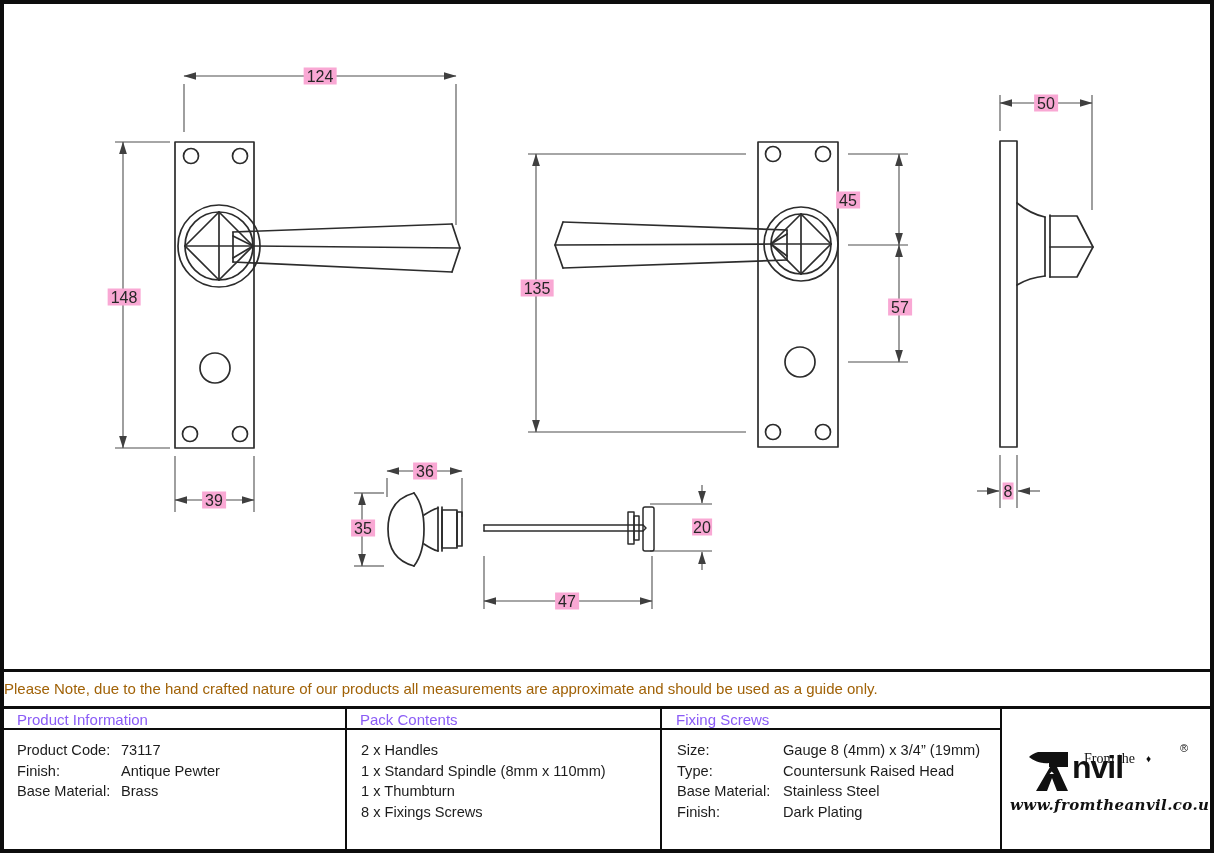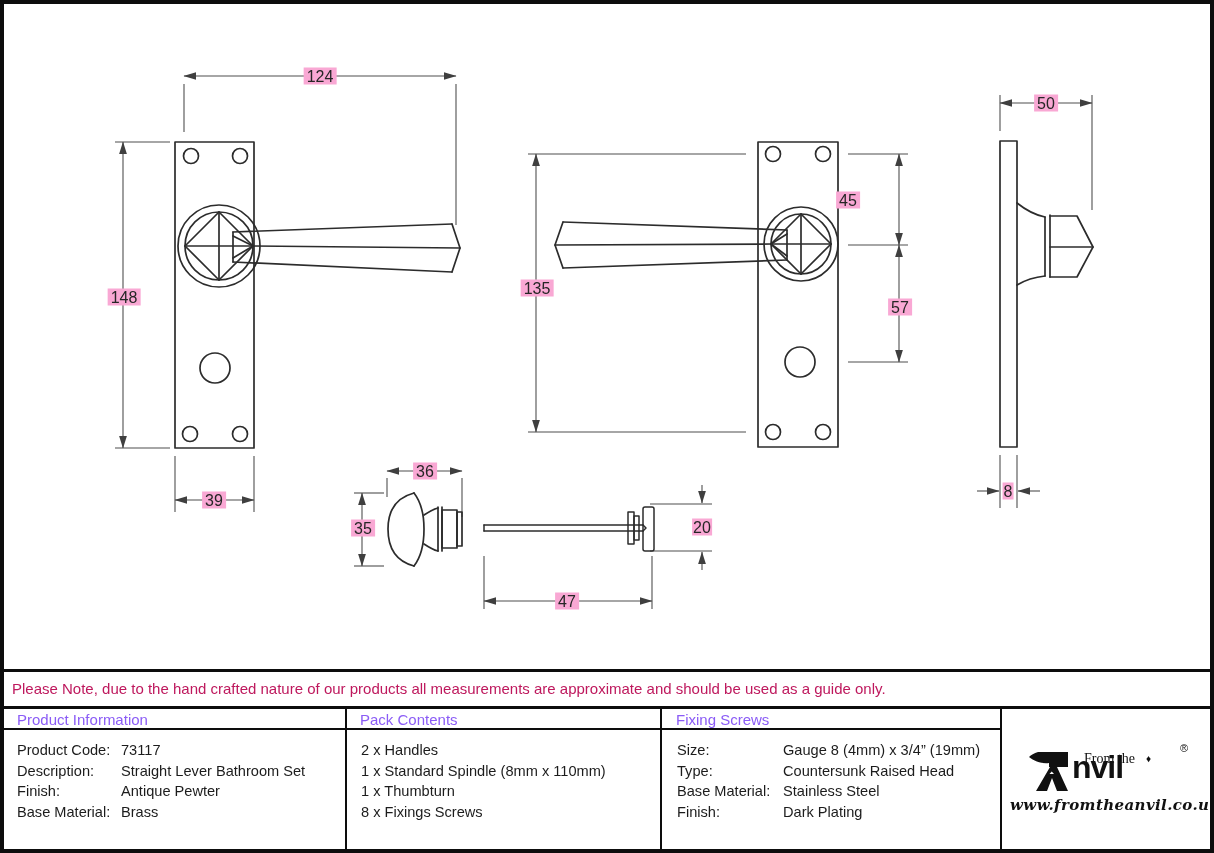--- a/index.html
+++ b/index.html
@@ -34,24 +34,24 @@
   .note-row{
     position:absolute;left:0;top:669px;width:1214px;height:40px;
     box-sizing:border-box;
     border-top:3px solid #0d0d0d;
     border-bottom:3px solid #0d0d0d;
     z-index:10;
     background:#fff;
   }
   .note-row .note-text{
     display:block;
-    padding-left:12px;
+    padding-left:4px;
     line-height:33px;
     font-size:15px;
-    color:#be185d;
+    color:#a16207;
   }
   
   .vline{position:absolute;top:709px;height:140px;width:2px;background:#0d0d0d;z-index:12;}
   .hline{position:absolute;left:4px;top:728px;width:996px;height:2px;background:#0d0d0d;z-index:12;}
   .th{
     position:absolute;top:711px;height:18px;
     font-size:15px;color:#8b5cf6;white-space:nowrap;z-index:11;
   }
   .tbody{
     position:absolute;top:740px;
@@ -248,23 +248,20 @@
 
   <span class="th" style="left:17px">Product Information</span>
   <span class="th" style="left:360px">Pack Contents</span>
   <span class="th" style="left:676px">Fixing Screws</span>
 
   <div class="tbody pi-body" style="left:17px">
     <div class="kv">
       <span class="k">Product Code:</span><span class="v">73117</span>
     </div>
     <div class="kv">
-      <span class="k">Description:</span><span class="v">Straight Lever Bathroom Set</span>
-    </div>
-    <div class="kv">
       <span class="k">Finish:</span><span class="v">Antique Pewter</span>
     </div>
     <div class="kv">
       <span class="k">Base Material:</span><span class="v">Brass</span>
     </div>
   </div>
 
   <div class="tbody" style="left:361px">
     <div>2 x Handles</div>
     <div>1 x Standard Spindle (8mm x 110mm)</div>

